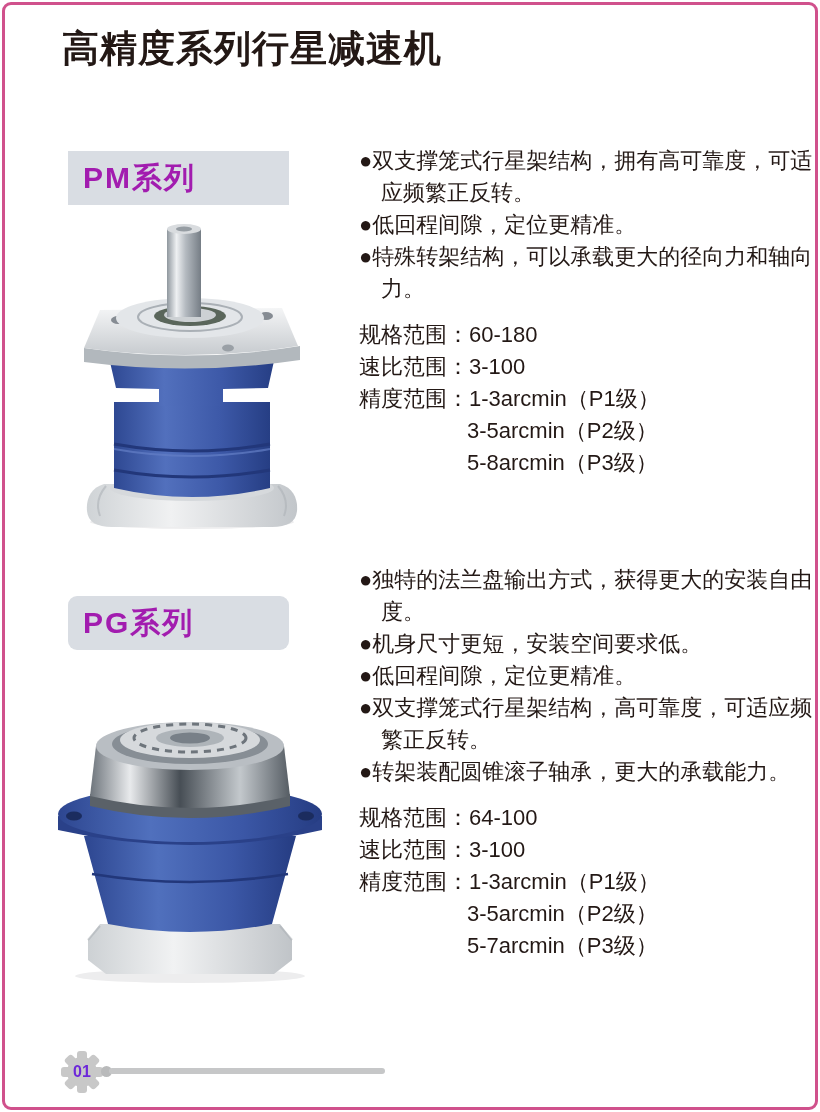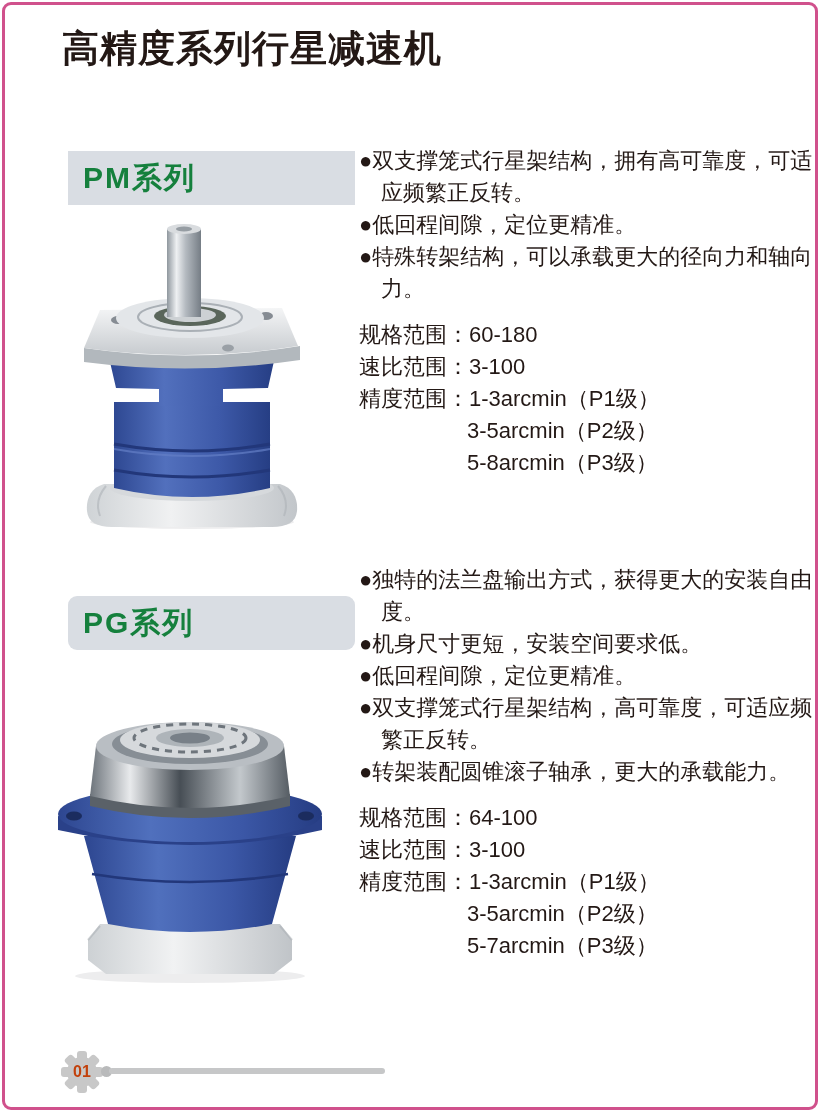--- a/index.html
+++ b/index.html
@@ -10,22 +10,22 @@
   }
   .frame{
     position:absolute;inset:2px;border:3px solid #d0518c;border-radius:9px;
     pointer-events:none;
   }
   .page-title{
     position:absolute;left:62px;top:24px;margin:0;
     font-size:37px;font-weight:800;letter-spacing:1px;color:#231815;
   }
   .series-label{
-    position:absolute;left:68px;width:287px;height:54px;box-sizing:border-box;
-    background:#d9dde3;color:#15803d;
+    position:absolute;left:68px;width:221px;height:54px;box-sizing:border-box;
+    background:#d9dde3;color:#a21caf;
     font-size:30px;font-weight:700;line-height:54px;padding-left:15px;letter-spacing:2px;
   }
   #pm-label{top:151px;}
   #pg-label{top:596px;border-radius:9px;}
   .product-image{position:absolute;}
   #pm-image{left:76px;top:216px;width:232px;height:316px;}
   #pg-image{left:52px;top:688px;width:276px;height:296px;}
   .col-text{
     position:absolute;left:333px;width:465px;
     font-size:22px;line-height:32px;font-weight:500;color:#231815;margin-left:26px;
@@ -37,21 +37,21 @@
   .specs{margin-top:14px;}
   .spec-row{display:flex;}
   .spec-label{display:inline-block;flex:0 0 108px;white-space:nowrap;}
   .spec-value{white-space:nowrap;}
   .footer{position:absolute;left:0;top:1048px;width:820px;height:50px;}
   .gear{
     position:absolute;left:60px;top:2px;width:44px;height:44px;
   }
   .gear span{
     position:absolute;left:0;top:0;width:44px;height:44px;text-align:center;
-    line-height:44px;font-size:16px;font-weight:700;color:#c2410c;
+    line-height:44px;font-size:16px;font-weight:700;color:#6d28d9;
   }
   .footer-dot{
     position:absolute;left:101px;top:18px;width:11px;height:11px;border-radius:50%;
     background:#b9babb;
   }
   .footer-line{
     position:absolute;left:109px;top:20px;width:276px;height:6px;border-radius:3px;
     background:#c6c7c8;
   }
 </style>

